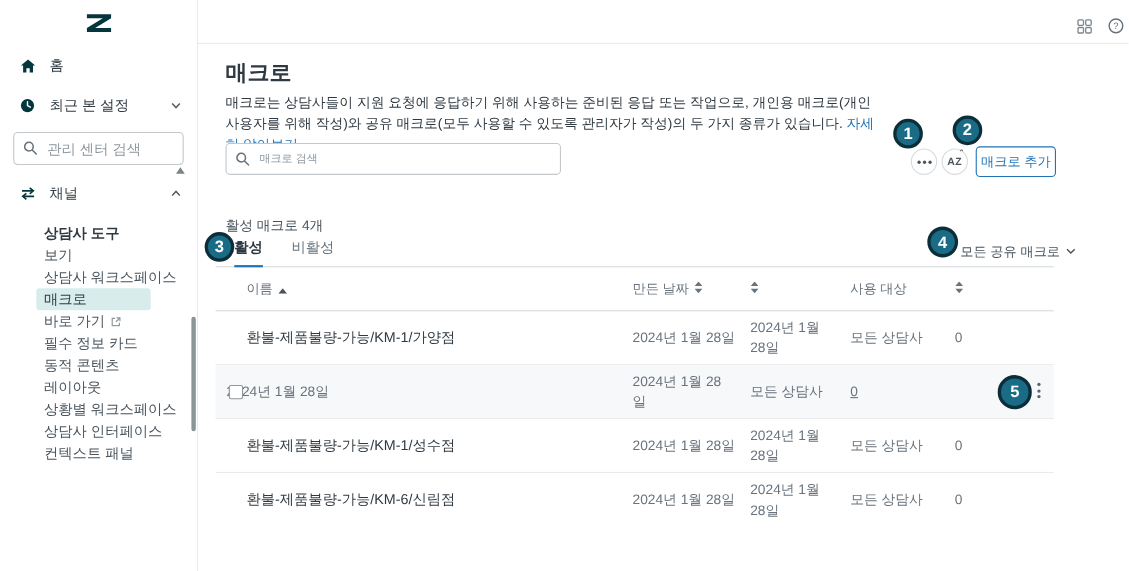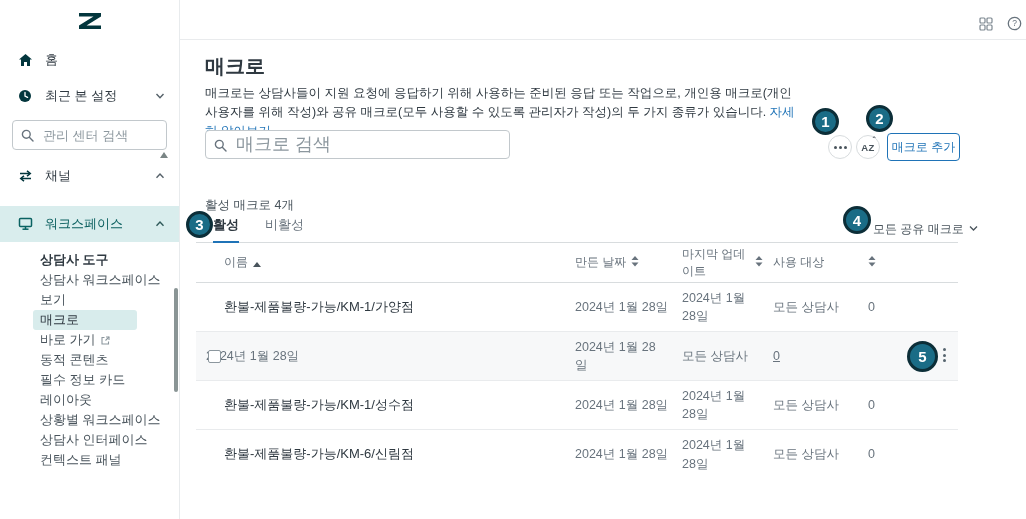--- a/index.html
+++ b/index.html
@@ -31,21 +31,21 @@
   .topbar { position:absolute; left:180px; top:0; width:846px; height:40px; border-bottom:1px solid #e9ebed; background:#fff; }
   .topbar .tb-icon { position:absolute; cursor:pointer; }
   .tb-apps { left:799px; top:17px; }
   .tb-help { left:827px; top:16px; }
   
   .main { position:absolute; left:180px; top:40px; width:846px; height:479px; background:#fff; }
   .page-title { position:absolute; left:25px; top:13px; font-size:20px; font-weight:700; color:#2f3941; }
   .page-desc { position:absolute; left:25px; top:44px; width:596px; font-size:12.5px; line-height:1.5; color:#2f3941; }
   .page-desc .lnk { color:#1f73b7; cursor:pointer; }
   .macro-search { position:absolute; left:25px; top:90px; width:305px; }
-  .macro-search input { width:100%; height:29px; border:1px solid #c2c8cc; border-radius:4px; padding:0 8px 0 30px; font-size:18px; color:#2f3941; outline:none; font-family:inherit; }
+  .macro-search input { width:100%; height:29px; border:1px solid #c2c8cc; border-radius:4px; padding:0 8px 0 30px; font-size:10px; color:#2f3941; outline:none; font-family:inherit; }
   .macro-search input::placeholder { color:#8c979e; }
   .macro-search .sicon { position:absolute; left:9px; top:8px; }
   .circle-btn { position:absolute; width:24px; height:24px; border:1px solid #d8dcde; border-radius:50%; background:#fff; display:flex; align-items:center; justify-content:center; cursor:pointer; }
   .dots-btn { left:648px; top:95px; gap:2px; }
   .dots-btn i { width:3px; height:3px; border-radius:50%; background:#49545c; }
   .az-btn { left:676px; top:95px; font-size:9.5px; font-weight:700; color:#49545c; letter-spacing:.5px; }
   .az-btn::after { content:"ˆ"; position:absolute; top:-1px; right:3px; font-size:9px; color:#49545c; }
   .add-btn { position:absolute; left:707px; top:93px; width:73px; height:28px; border:1px solid #1f73b7; border-radius:4px; background:#fff; color:#1f73b7; font-size:12px; font-family:inherit; cursor:pointer; }
   .count-label { position:absolute; left:25px; top:157px; font-size:12.5px; color:#49545c; }
   .tabs-wrap { position:absolute; left:16px; top:176px; width:762px; height:27px; border-bottom:1px solid #d8dcde; display:flex; gap:26px; padding-left:17px; }
@@ -126,50 +126,35 @@
         </svg>
     </span>
     <span>채널</span>
     <span class="chev">
       <svg width="10" height="10" viewBox="0 0 10 10">
           <polyline points="1.5,6.8 5,3 8.5,6.8" fill="none" stroke="#556169" stroke-width="1.4"></polyline>
         </svg>
     </span>
   </div>
 
-  <div class="side-item section workspace">
-    <span class="sicon">
-      <svg width="15" height="14" viewBox="0 0 15 14">
-          <rect x="1.5" y="1.5" width="12" height="8" rx="1" fill="none" stroke="#0a6262" stroke-width="1.5"></rect>
-          <line x1="7.5" y1="9.5" x2="7.5" y2="12" stroke="#0a6262" stroke-width="1.5"></line>
-          <line x1="4.5" y1="12.2" x2="10.5" y2="12.2" stroke="#0a6262" stroke-width="1.5"></line>
-        </svg>
-    </span>
-    <span>워크스페이스</span>
-    <span class="chev">
-      <svg width="10" height="10" viewBox="0 0 10 10">
-          <polyline points="1.5,6.8 5,3 8.5,6.8" fill="none" stroke="#2f5a5a" stroke-width="1.4"></polyline>
-        </svg>
-    </span>
-  </div>
 
   <ul class="sub-list">
     <li class="group">상담사 도구</li>
+    <li>보기</li>
     <li>상담사 워크스페이스</li>
-    <li>보기</li>
     <li class="selected">매크로</li>
     <li><span>바로 가기</span><span class="ext">
           <svg width="9" height="9" viewBox="0 0 9 9">
             <path d="M3.5 1.5 H1 V8 H7.5 V5.5" fill="none" stroke="#8c979e" stroke-width="1.1"></path>
             <path d="M5 1 H8 V4" fill="none" stroke="#8c979e" stroke-width="1.1"></path>
             <line x1="8" y1="1" x2="4.5" y2="4.5" stroke="#8c979e" stroke-width="1.1"></line>
           </svg>
         </span></li>
+    <li>필수 정보 카드</li>
     <li>동적 콘텐츠</li>
-    <li>필수 정보 카드</li>
     <li>레이아웃</li>
     <li>상황별 워크스페이스</li>
     <li>상담사 인터페이스</li>
     <li>컨텍스트 패널</li>
   </ul>
 
   <div class="scroll-arrow"></div>
   <div class="scroll-thumb"></div>
 </div>
 
@@ -242,21 +227,20 @@
             </svg></span>
       </div>
       <div class="th">
         <span>만든 날짜</span>
         <span><svg width="8" height="11" viewBox="0 0 8 11">
               <polygon points="4,0 7.5,4 0.5,4" fill="#68737d"></polygon>
               <polygon points="0.5,6.5 7.5,6.5 4,10.5" fill="#68737d"></polygon>
             </svg></span>
       </div>
       <div class="th">
-        <span>마지막 업데이트</span>
         <span><svg width="8" height="11" viewBox="0 0 8 11">
               <polygon points="4,0 7.5,4 0.5,4" fill="#68737d"></polygon>
               <polygon points="0.5,6.5 7.5,6.5 4,10.5" fill="#68737d"></polygon>
             </svg></span>
       </div>
       <div class="th nosort">
         <span>사용 대상</span>
       </div>
       <div class="th">
         <span><svg width="8" height="11" viewBox="0 0 8 11">

